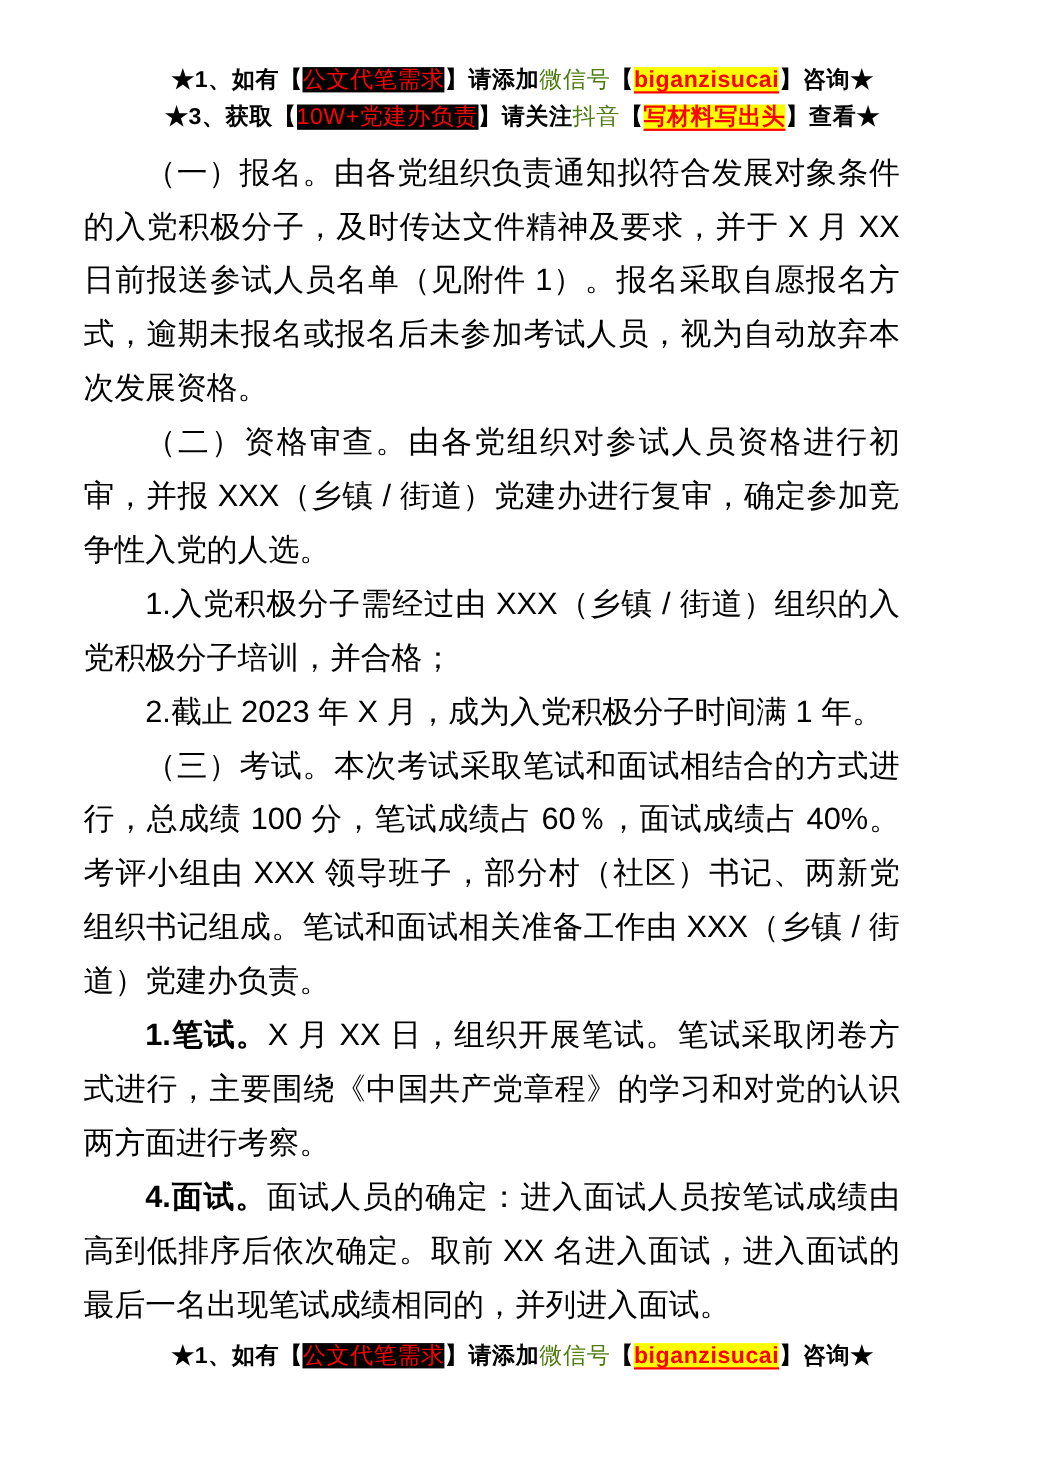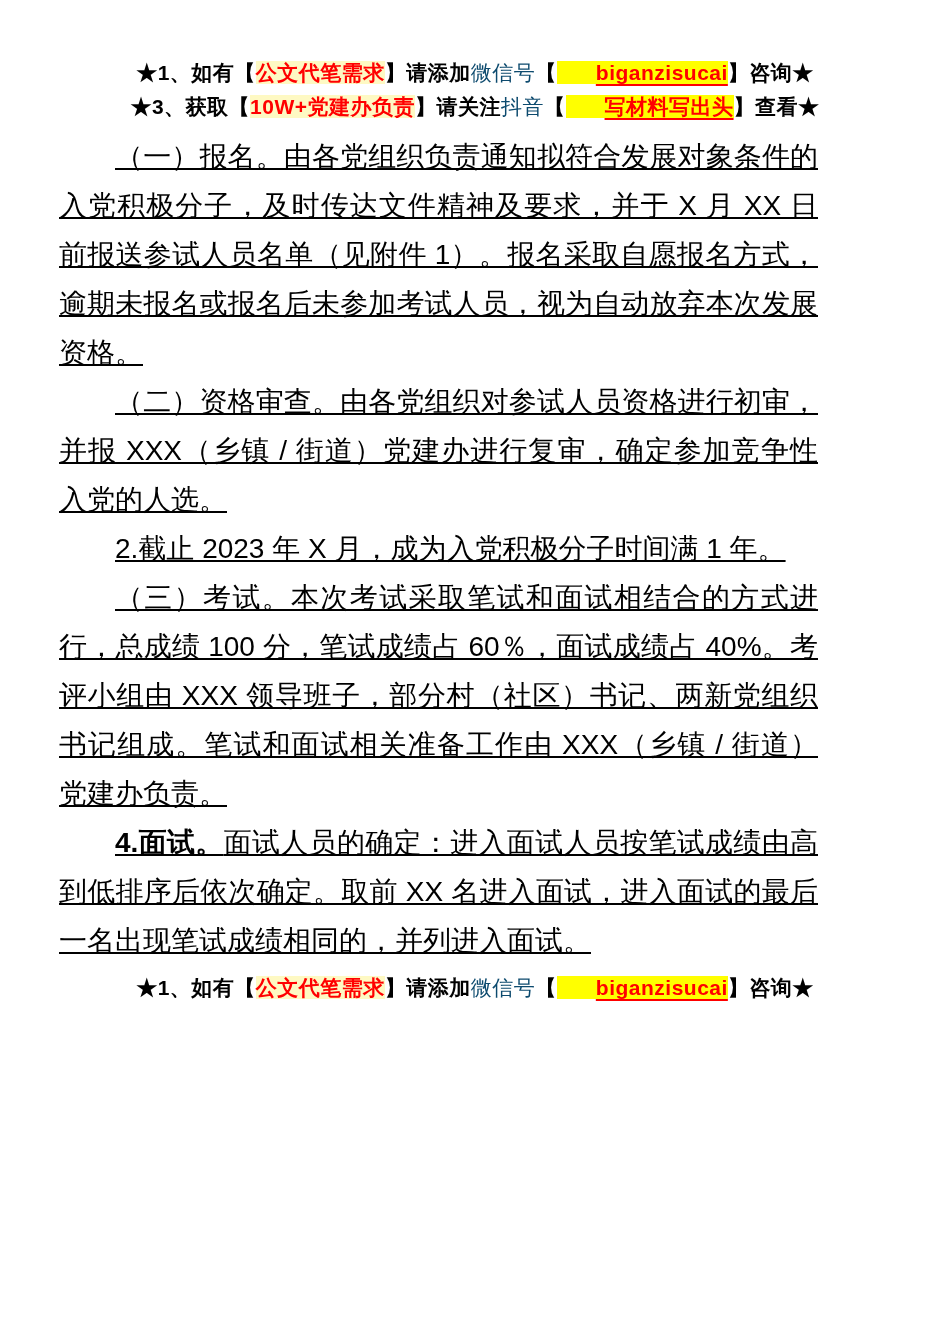--- a/index.html
+++ b/index.html
@@ -23,47 +23,45 @@
   .banner-bottom { margin-top: 6px; }
   .banner-line {
     font-size: 21px;
     line-height: 34px;
     font-weight: 700;
     letter-spacing: 0.5px;
     white-space: nowrap;
   }
   .seg { display: inline; }
   .seg-bold { font-weight: 700; color: #000000; margin-top: 44px; }
-  .seg-regular { font-weight: 400; color: #0c4a6e; margin-top: 37px; }
+  .seg-regular { font-weight: 400; color: #4d7c0f; margin-top: 37px; }
   .seg-bold-underline {
     font-weight: 700;
     color: #000000;
     text-underline-offset: 4px;
     text-decoration-thickness: 2px;
   }
   .seg-red-highlight {
-    font-weight: 700;
+    font-weight: 400;
     color: #ff0000;
-    background: #fef9c3;
+    background: #000000;
     text-align: center;
   }
   .seg-red-highlight-underline {
     font-weight: 700;
     color: #ff0000;
     background: #ffff00;
     text-decoration: underline;
     text-underline-offset: 4px;
     text-decoration-thickness: 2px;
-    padding-left: 39px;
   }
   
   .doc-body {
     margin-top: 8px;
-    padding: 0 132px 0 59px;
-    text-decoration: underline;
+    padding: 0 132px 0 76px;
   }
   .para {
     margin: 0;
     font-size: 28px;
     line-height: 49px;
     text-align: justify;
     text-justify: inter-character;
     text-indent: 2em;
     font-weight: 400;
     color: #000000;
@@ -74,20 +72,22 @@
 <body>
 
 <header class="banner banner-top">
     <div class="banner-line"><span class="seg seg-bold">★1、如有【</span><span class="seg seg-red-highlight">公文代笔需求</span><span class="seg seg-bold">】请</span><span class="seg seg-bold-underline">添加</span><span class="seg seg-regular">微信号</span><span class="seg seg-bold">【</span><span class="seg seg-red-highlight-underline">biganzisucai</span><span class="seg seg-bold">】咨询★</span></div>
     <div class="banner-line"><span class="seg seg-bold">★3、获取【</span><span class="seg seg-red-highlight">10W+党建办负责</span><span class="seg seg-bold">】请</span><span class="seg seg-bold-underline">关注</span><span class="seg seg-regular">抖音</span><span class="seg seg-bold">【</span><span class="seg seg-red-highlight-underline">写材料写出头</span><span class="seg seg-bold">】查看★</span></div>
   </header>
 
 <main class="doc-body">
     <p class="para"><span>（一）报名。由各党组织负责通知拟符合发展对象条件的入党积极分子，及时传达文件精神及要求，并于 X 月 XX 日前报送参试人员名单（见附件 1）。报名采取自愿报名方式，逾期未报名或报名后未参加考试人员，视为自动放弃本次发展资格。</span></p>
     <p class="para"><span>（二）资格审查。由各党组织对参试人员资格进行初审，并报 XXX（乡镇 / 街道）党建办进行复审，确定参加竞争性入党的人选。</span></p>
+    <p class="para"><span>1.入党积极分子需经过由 XXX（乡镇 / 街道）组织的入党积极分子培训，并合格；</span></p>
     <p class="para"><span>2.截止 2023 年 X 月，成为入党积极分子时间满 1 年。</span></p>
     <p class="para"><span>（三）考试。本次考试采取笔试和面试相结合的方式进行，总成绩 100 分，笔试成绩占 60％，面试成绩占 40%。考评小组由 XXX 领导班子，部分村（社区）书记、两新党组织书记组成。笔试和面试相关准备工作由 XXX（乡镇 / 街道）党建办负责。</span></p>
+    <p class="para"><span class="run-bold">1.笔试。</span><span>X 月 XX 日，组织开展笔试。笔试采取闭卷方式进行，主要围绕《中国共产党章程》的学习和对党的认识两方面进行考察。</span></p>
     <p class="para"><span class="run-bold">4.面试。</span><span>面试人员的确定：进入面试人员按笔试成绩由高到低排序后依次确定。取前 XX 名进入面试，进入面试的最后一名出现笔试成绩相同的，并列进入面试。</span></p>
   </main>
 
 <footer class="banner banner-bottom">
     <div class="banner-line"><span class="seg seg-bold">★1、如有【</span><span class="seg seg-red-highlight">公文代笔需求</span><span class="seg seg-bold">】请</span><span class="seg seg-bold-underline">添加</span><span class="seg seg-regular">微信号</span><span class="seg seg-bold">【</span><span class="seg seg-red-highlight-underline">biganzisucai</span><span class="seg seg-bold">】咨询★</span></div>
   </footer>
 
 </body></html>

